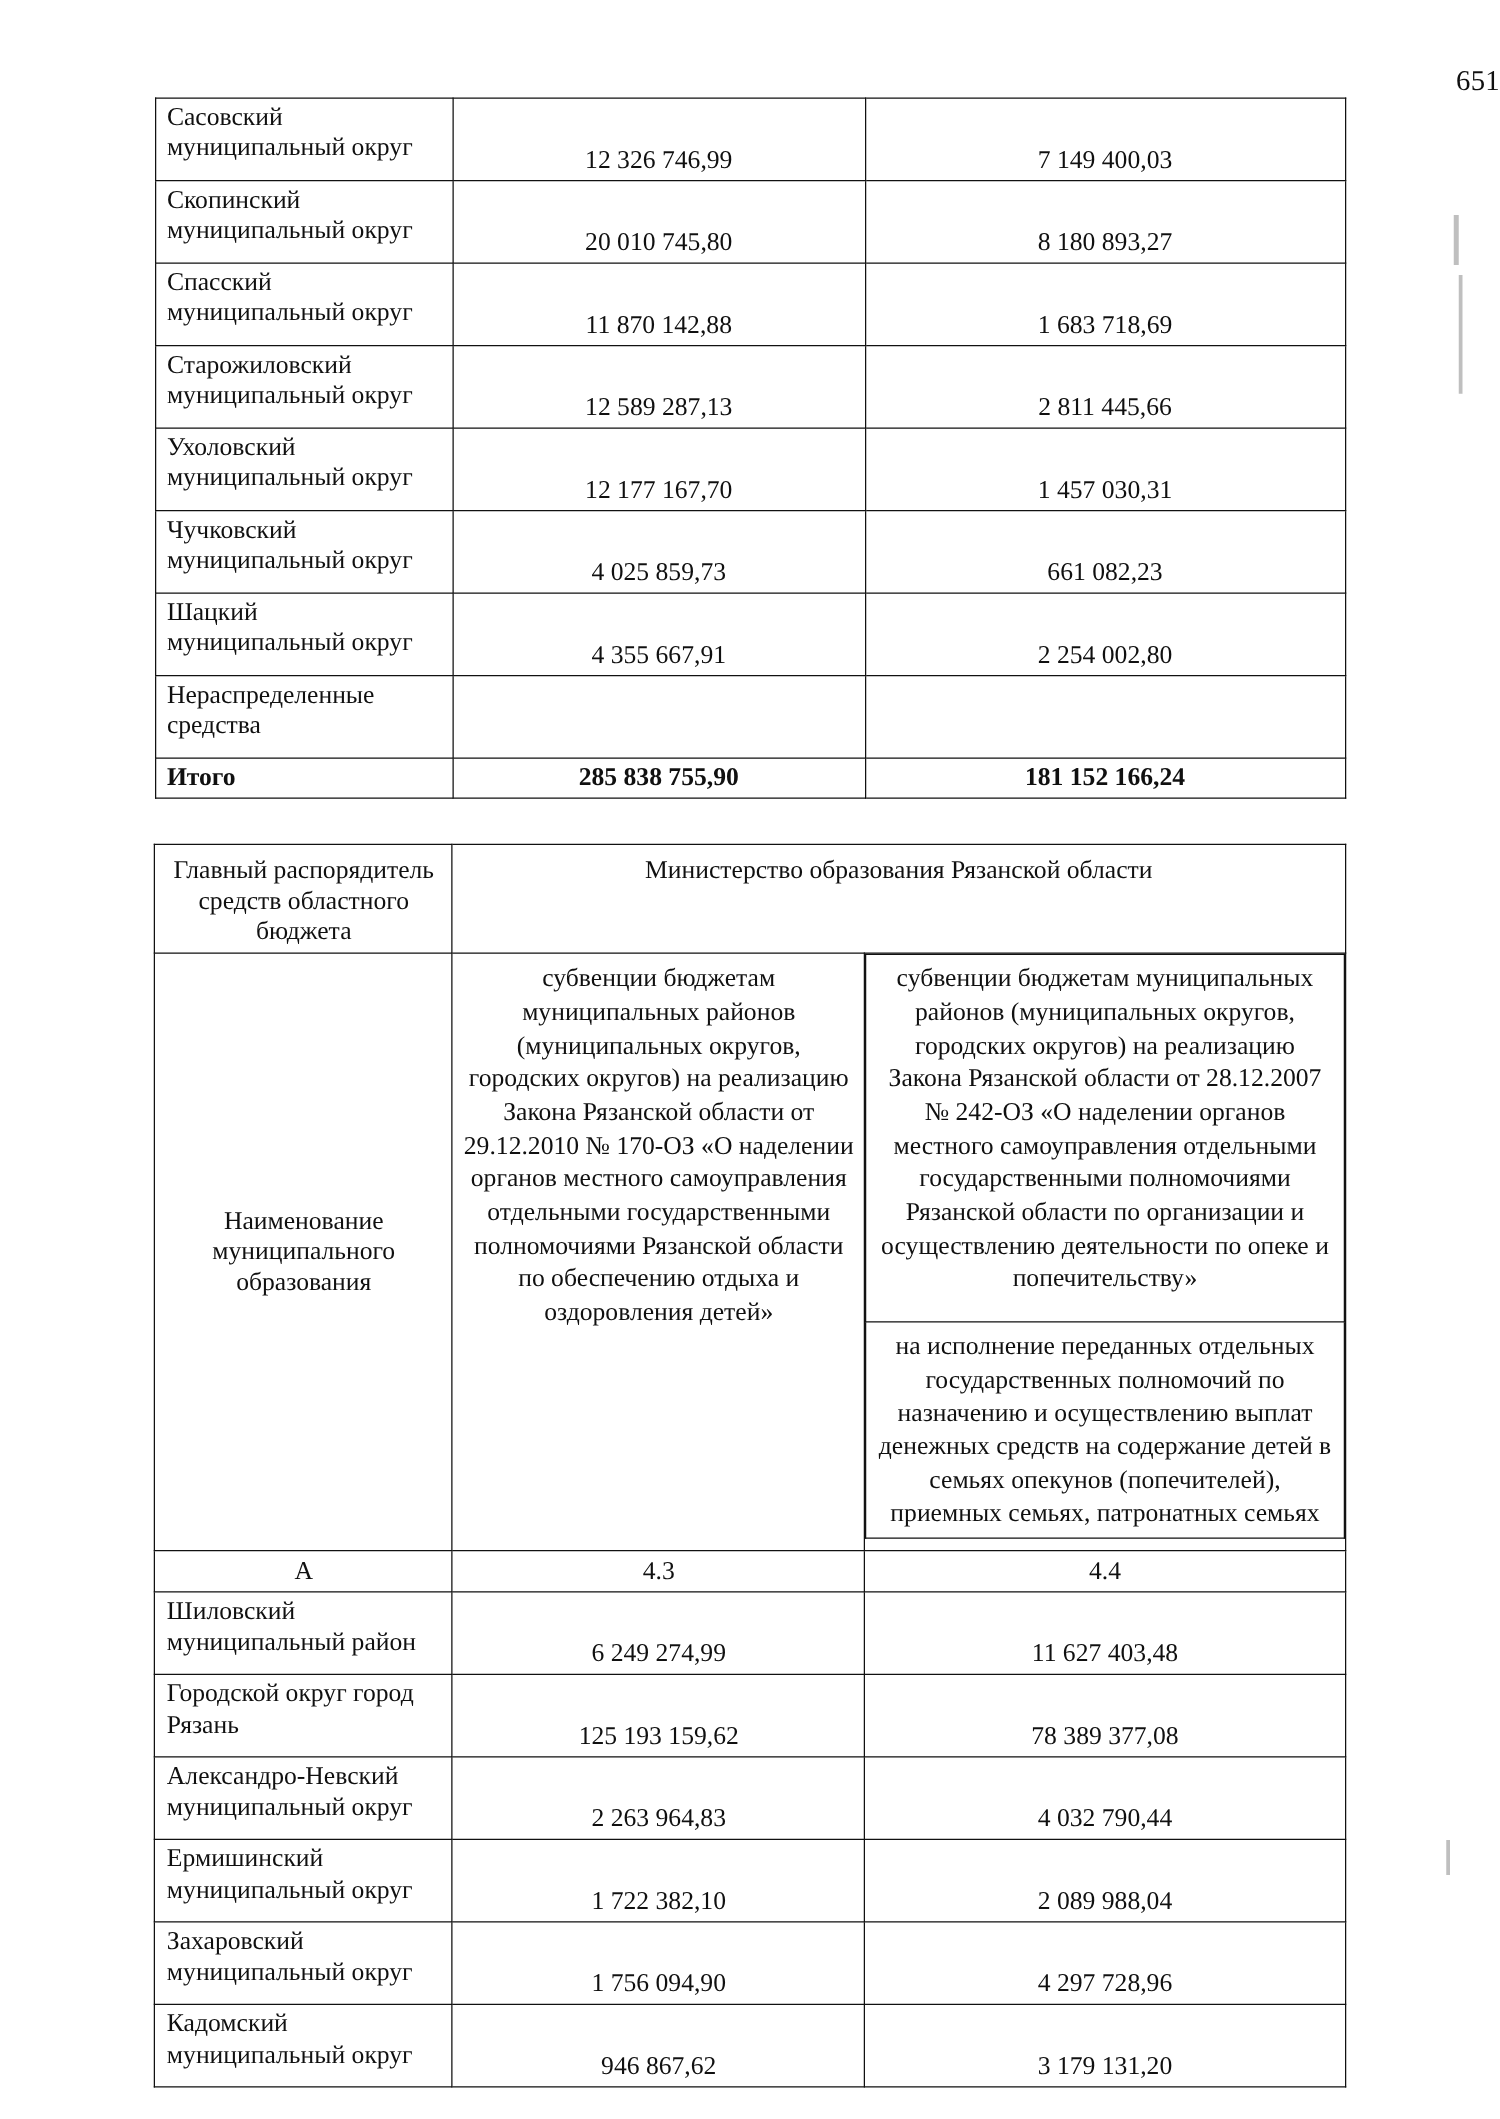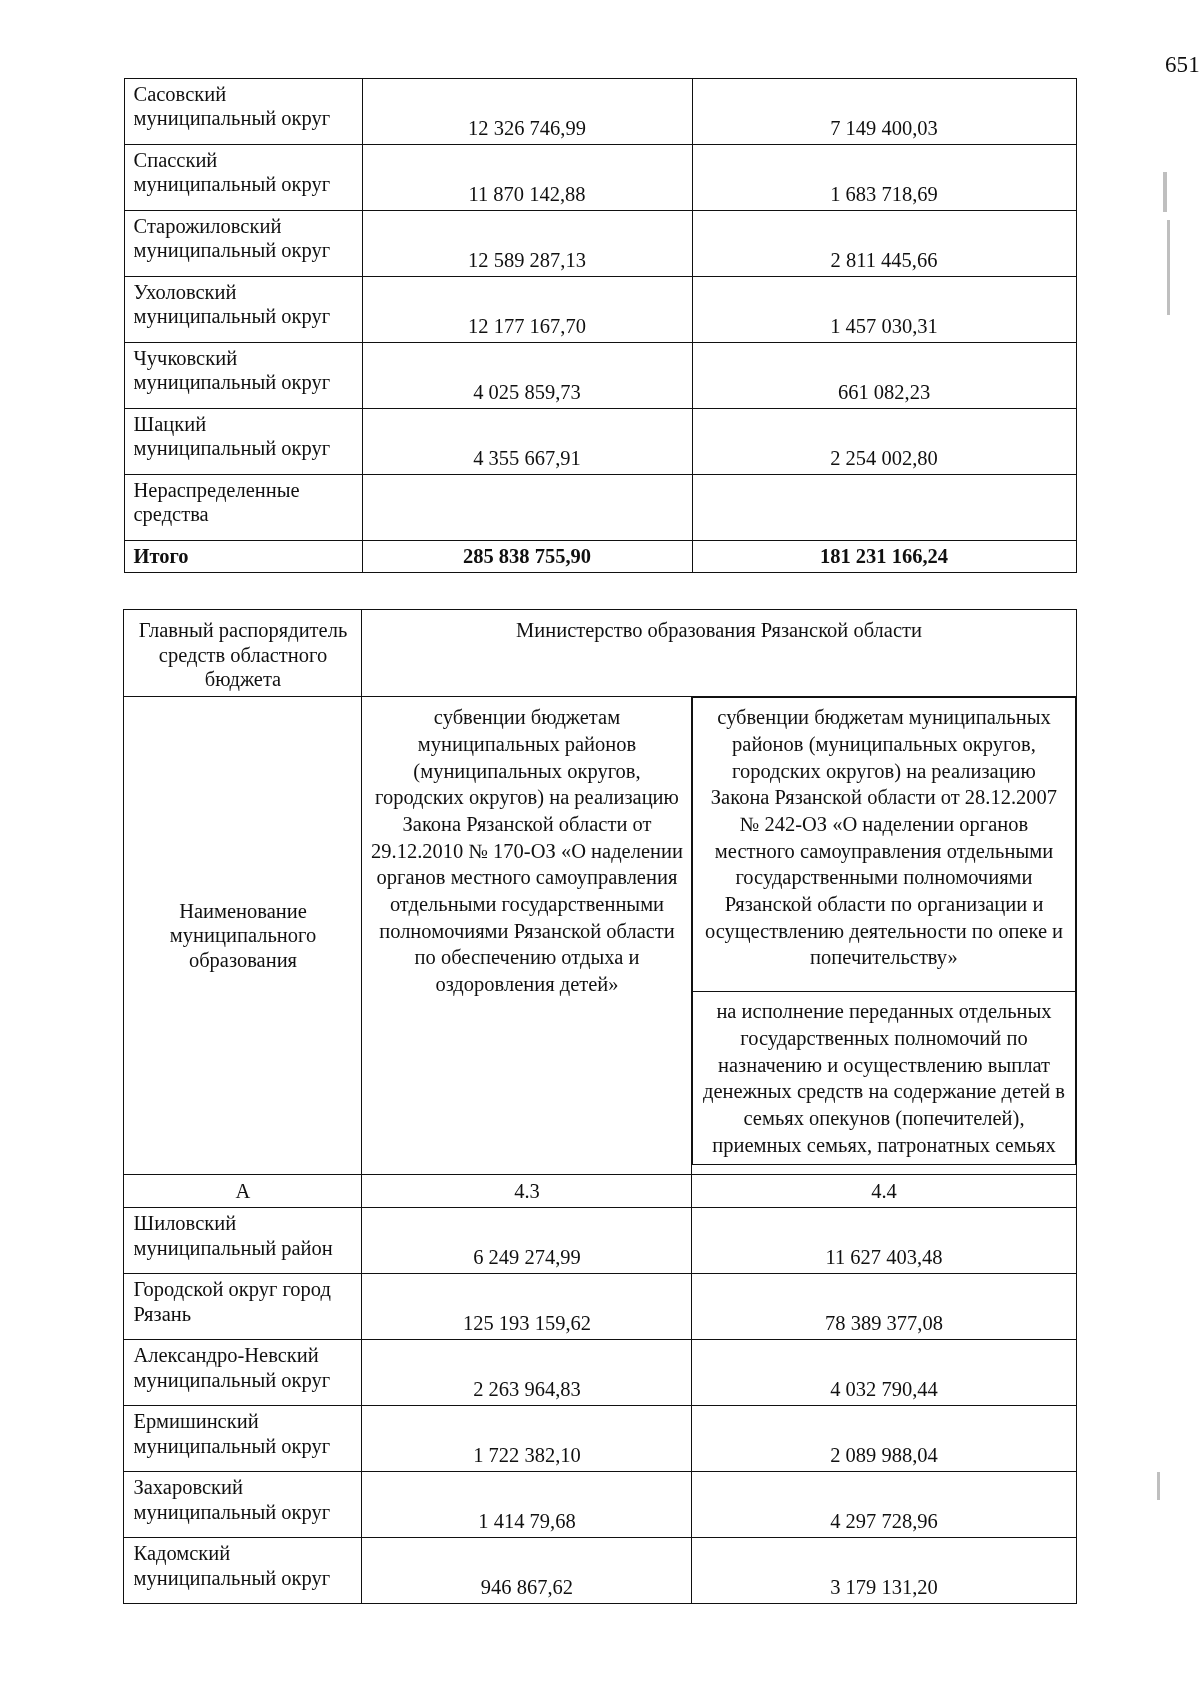--- a/index.html
+++ b/index.html
@@ -139,20 +139,25 @@
         <col class="col-v1">
         <col class="col-v2">
     </colgroup>
     <tbody>
         <tr class="two-line">
           <td class="cell-name">Сасовский<br>муниципальный округ</td>
           <td class="cell-num">12 326 746,99</td>
           <td class="cell-num">7 149 400,03</td>
         </tr>
         <tr class="two-line">
+          <td class="cell-name">Скопинский<br>муниципальный округ</td>
+          <td class="cell-num">20 010 745,80</td>
+          <td class="cell-num">8 180 893,27</td>
+        </tr>
+        <tr class="two-line">
           <td class="cell-name">Спасский<br>муниципальный округ</td>
           <td class="cell-num">11 870 142,88</td>
           <td class="cell-num">1 683 718,69</td>
         </tr>
         <tr class="two-line">
           <td class="cell-name">Старожиловский<br>муниципальный округ</td>
           <td class="cell-num">12 589 287,13</td>
           <td class="cell-num">2 811 445,66</td>
         </tr>
         <tr class="two-line">
@@ -171,21 +176,21 @@
           <td class="cell-num">2 254 002,80</td>
         </tr>
         <tr class="two-line">
           <td class="cell-name">Нераспределенные<br>средства</td>
           <td class="cell-num"></td>
           <td class="cell-num"></td>
         </tr>
         <tr class="row-total">
           <td class="cell-name">Итого</td>
           <td class="cell-num">285 838 755,90</td>
-          <td class="cell-num">181 231 166,24</td>
+          <td class="cell-num">181 152 166,24</td>
         </tr>
       </tbody>
   </table>
 
   <div class="spacer"></div>
 
   <table class="doc-table" id="table2">
     <colgroup>
       <col class="col-name">
         <col class="col-v1">
@@ -234,21 +239,21 @@
           <td class="cell-num">2 263 964,83</td>
           <td class="cell-num">4 032 790,44</td>
         </tr>
         <tr class="two-line">
           <td class="cell-name">Ермишинский<br>муниципальный округ</td>
           <td class="cell-num">1 722 382,10</td>
           <td class="cell-num">2 089 988,04</td>
         </tr>
         <tr class="two-line">
           <td class="cell-name">Захаровский<br>муниципальный округ</td>
-          <td class="cell-num">1 414 79,68</td>
+          <td class="cell-num">1 756 094,90</td>
           <td class="cell-num">4 297 728,96</td>
         </tr>
         <tr class="two-line">
           <td class="cell-name">Кадомский<br>муниципальный округ</td>
           <td class="cell-num">946 867,62</td>
           <td class="cell-num">3 179 131,20</td>
         </tr>
       </tbody>
   </table>
 

